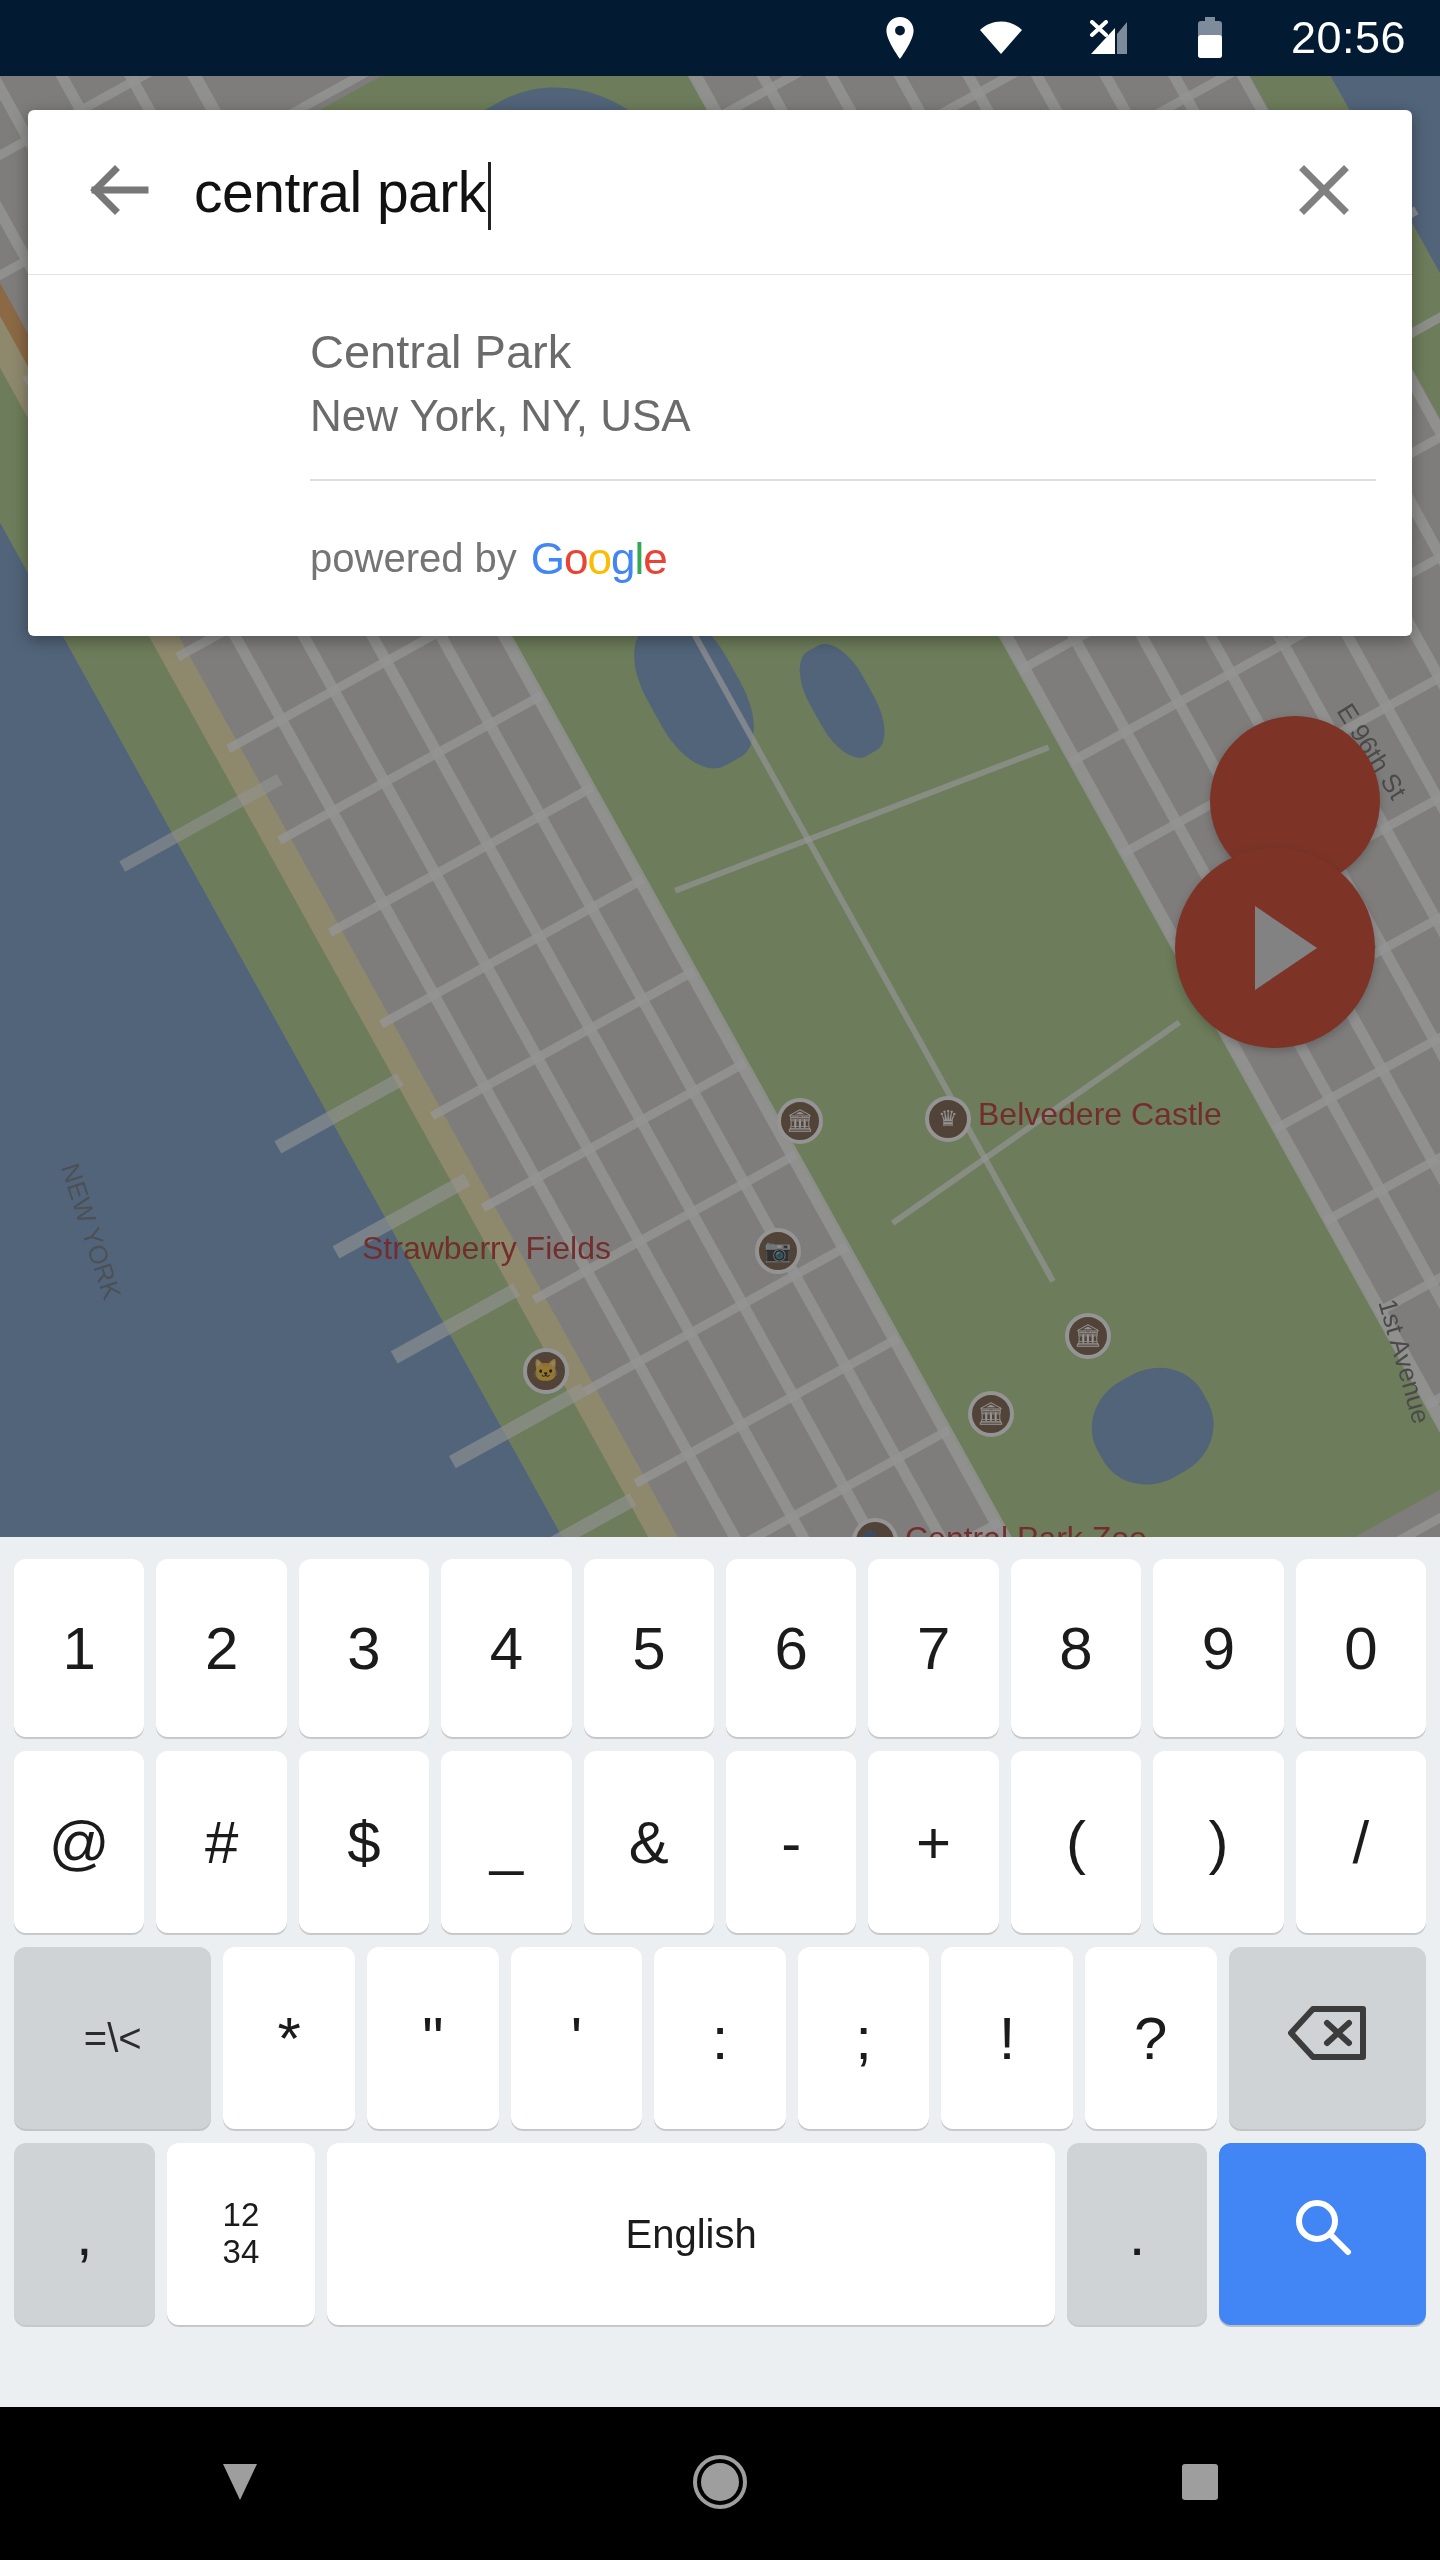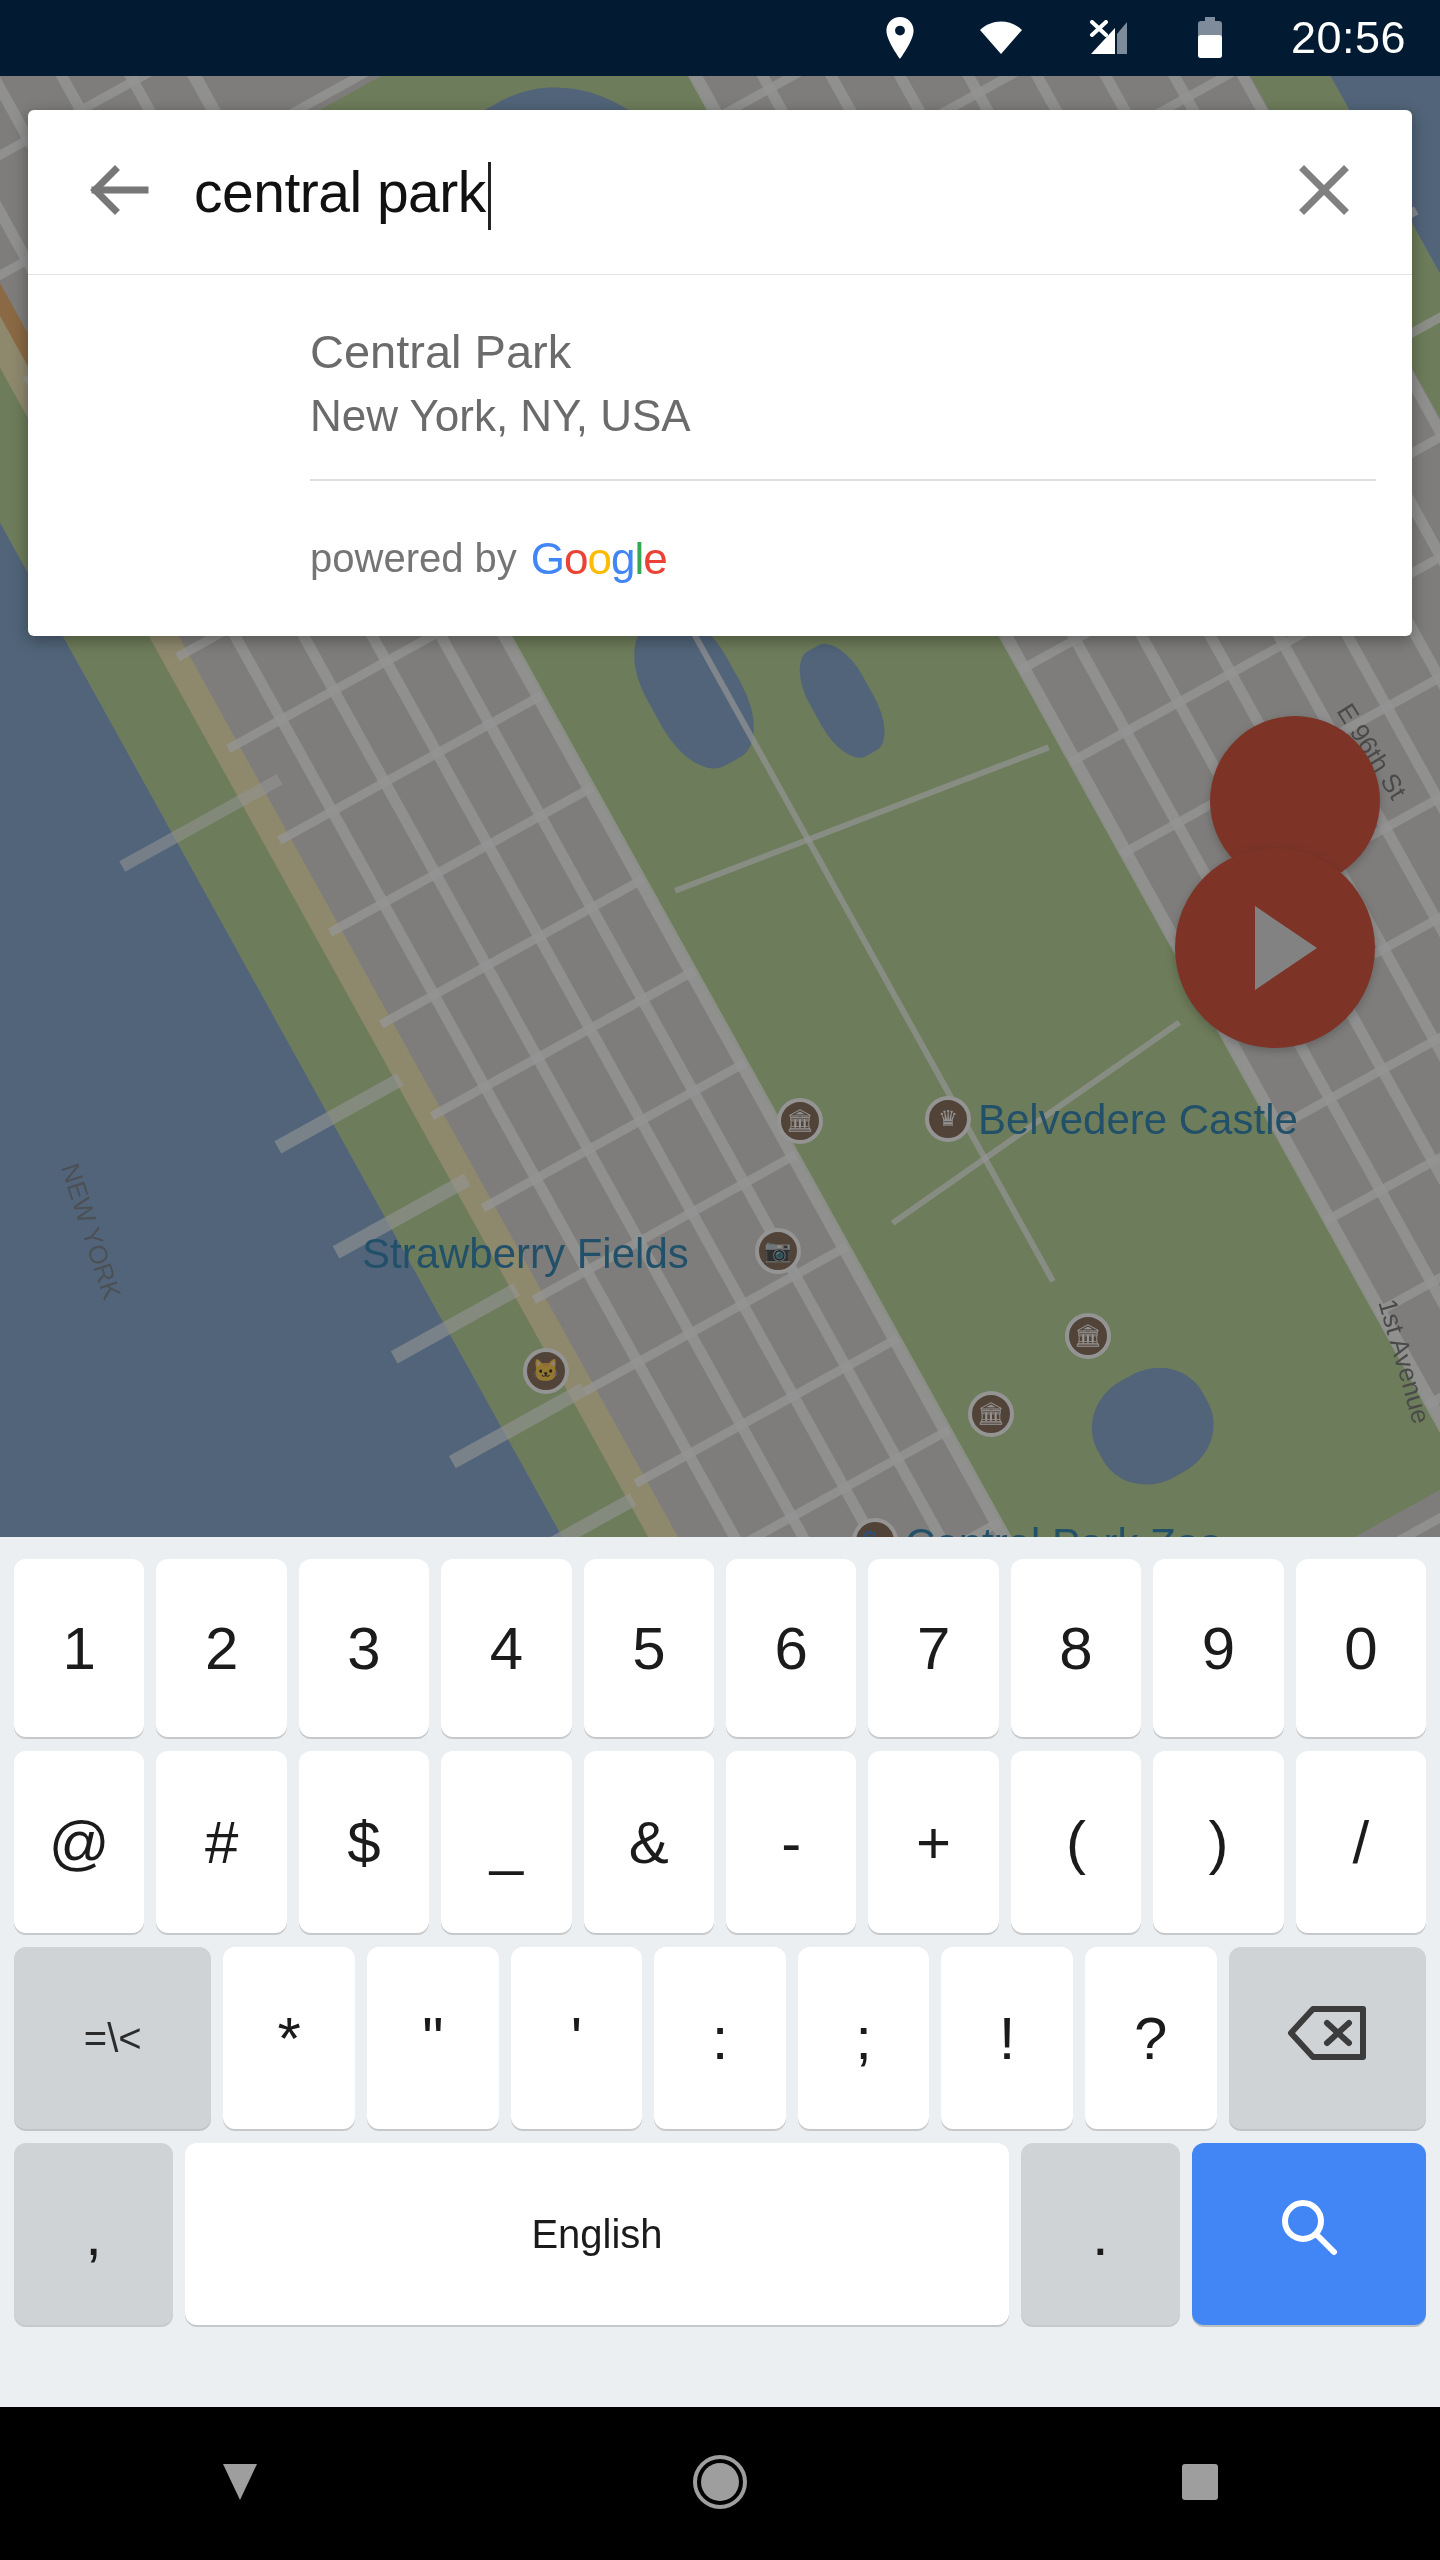--- a/index.html
+++ b/index.html
@@ -49,21 +49,21 @@
   .road-major { position: absolute; background: #f2e6a8; }
   .road-orange{ position: absolute; background: #e8a04e; }
   .grid-h, .grid-v { position: absolute; background: #ffffff; opacity: .8; }
 
   
   .map-label {
     position: absolute; color: #5d4b32; white-space: nowrap;
     font-family: "Liberation Sans", sans-serif;
   }
   .lbl-area { font-size: 36px; letter-spacing: 2px; color: #6f5a3d; }
-  .lbl-poi  { font-size: 42px; color: #0369a1; }
+  .lbl-poi  { font-size: 32px; color: #b91c1c; }
   .lbl-street { font-size: 26px; color: #5b5b5b; }
 
   
   .poi {
     position: absolute; width: 46px; height: 46px;
     background: #6d4c33; border-radius: 50% 50% 50% 50%;
     border: 4px solid #ffffff;
     box-sizing: border-box;
     display: flex; align-items: center; justify-content: center;
     color: #fff; font-size: 22px; line-height: 1;
@@ -460,20 +460,26 @@
               <line x1="40" y1="18" x2="62" y2="38"></line>
               <line x1="62" y1="18" x2="40" y2="38"></line>
             </g>
           </svg>
         </span>
       </div>
     </div>
 
     <div class="kb-row r4">
       <div class="key comma">,</div>
+      <div class="key num1234">
+        <span class="num-stack">
+          <span>12</span><br>
+          <span>34</span>
+        </span>
+      </div>
       <div class="key space">English</div>
       <div class="key period">.</div>
       <div class="key enter">
         <span>
           <svg width="66" height="66" viewBox="0 0 66 66">
             <circle cx="27" cy="27" r="18" fill="none" stroke="#ffffff" stroke-width="6"></circle>
             <line x1="40" y1="40" x2="58" y2="58" stroke="#ffffff" stroke-width="6" stroke-linecap="round"></line>
           </svg>
         </span>
       </div>

